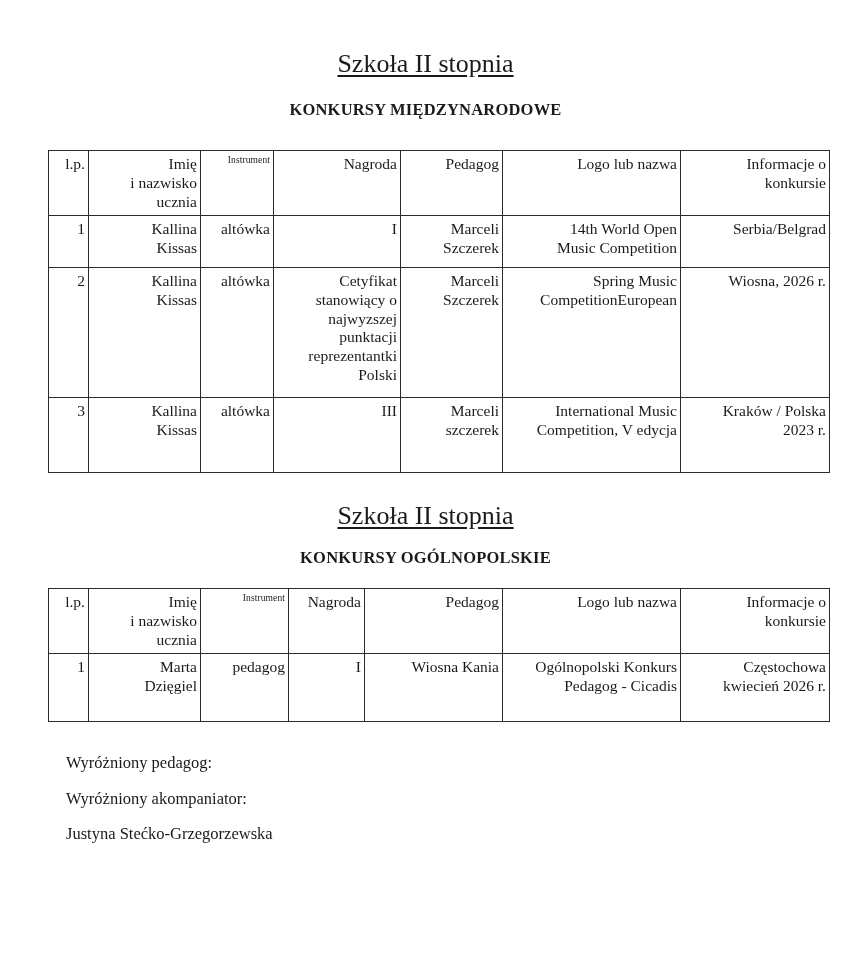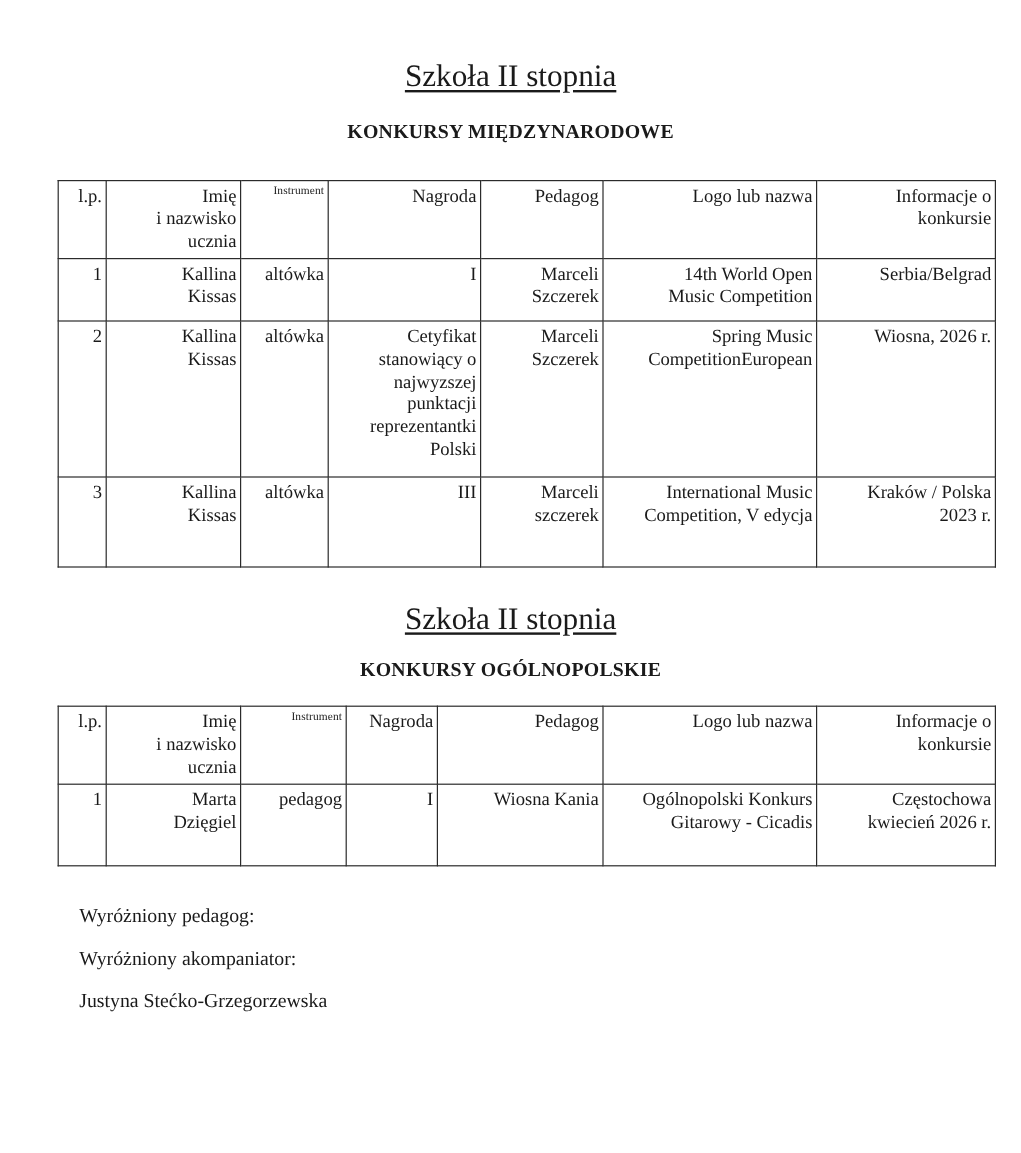--- a/index.html
+++ b/index.html
@@ -201,21 +201,21 @@
       </tr>
     </thead>
     <tbody>
       <tr class="r1">
         <td>1</td>
         <td style="white-space: pre-line; margin-top: 36px;">Marta
 Dzięgiel</td>
         <td>pedagog</td>
         <td>I</td>
         <td>Wiosna Kania</td>
-        <td>Ogólnopolski Konkurs Gitarowy - Cicadis</td>
+        <td>Ogólnopolski Konkurs Pedagog - Cicadis</td>
         <td style="white-space: pre-line;">Częstochowa
 kwiecień 2026 r.</td>
       </tr>
     </tbody>
   </table>
 
   <div class="notes">
     <p>Wyróżniony pedagog:</p>
     <p>Wyróżniony akompaniator:</p>
     <p>Justyna Stećko-Grzegorzewska</p>

